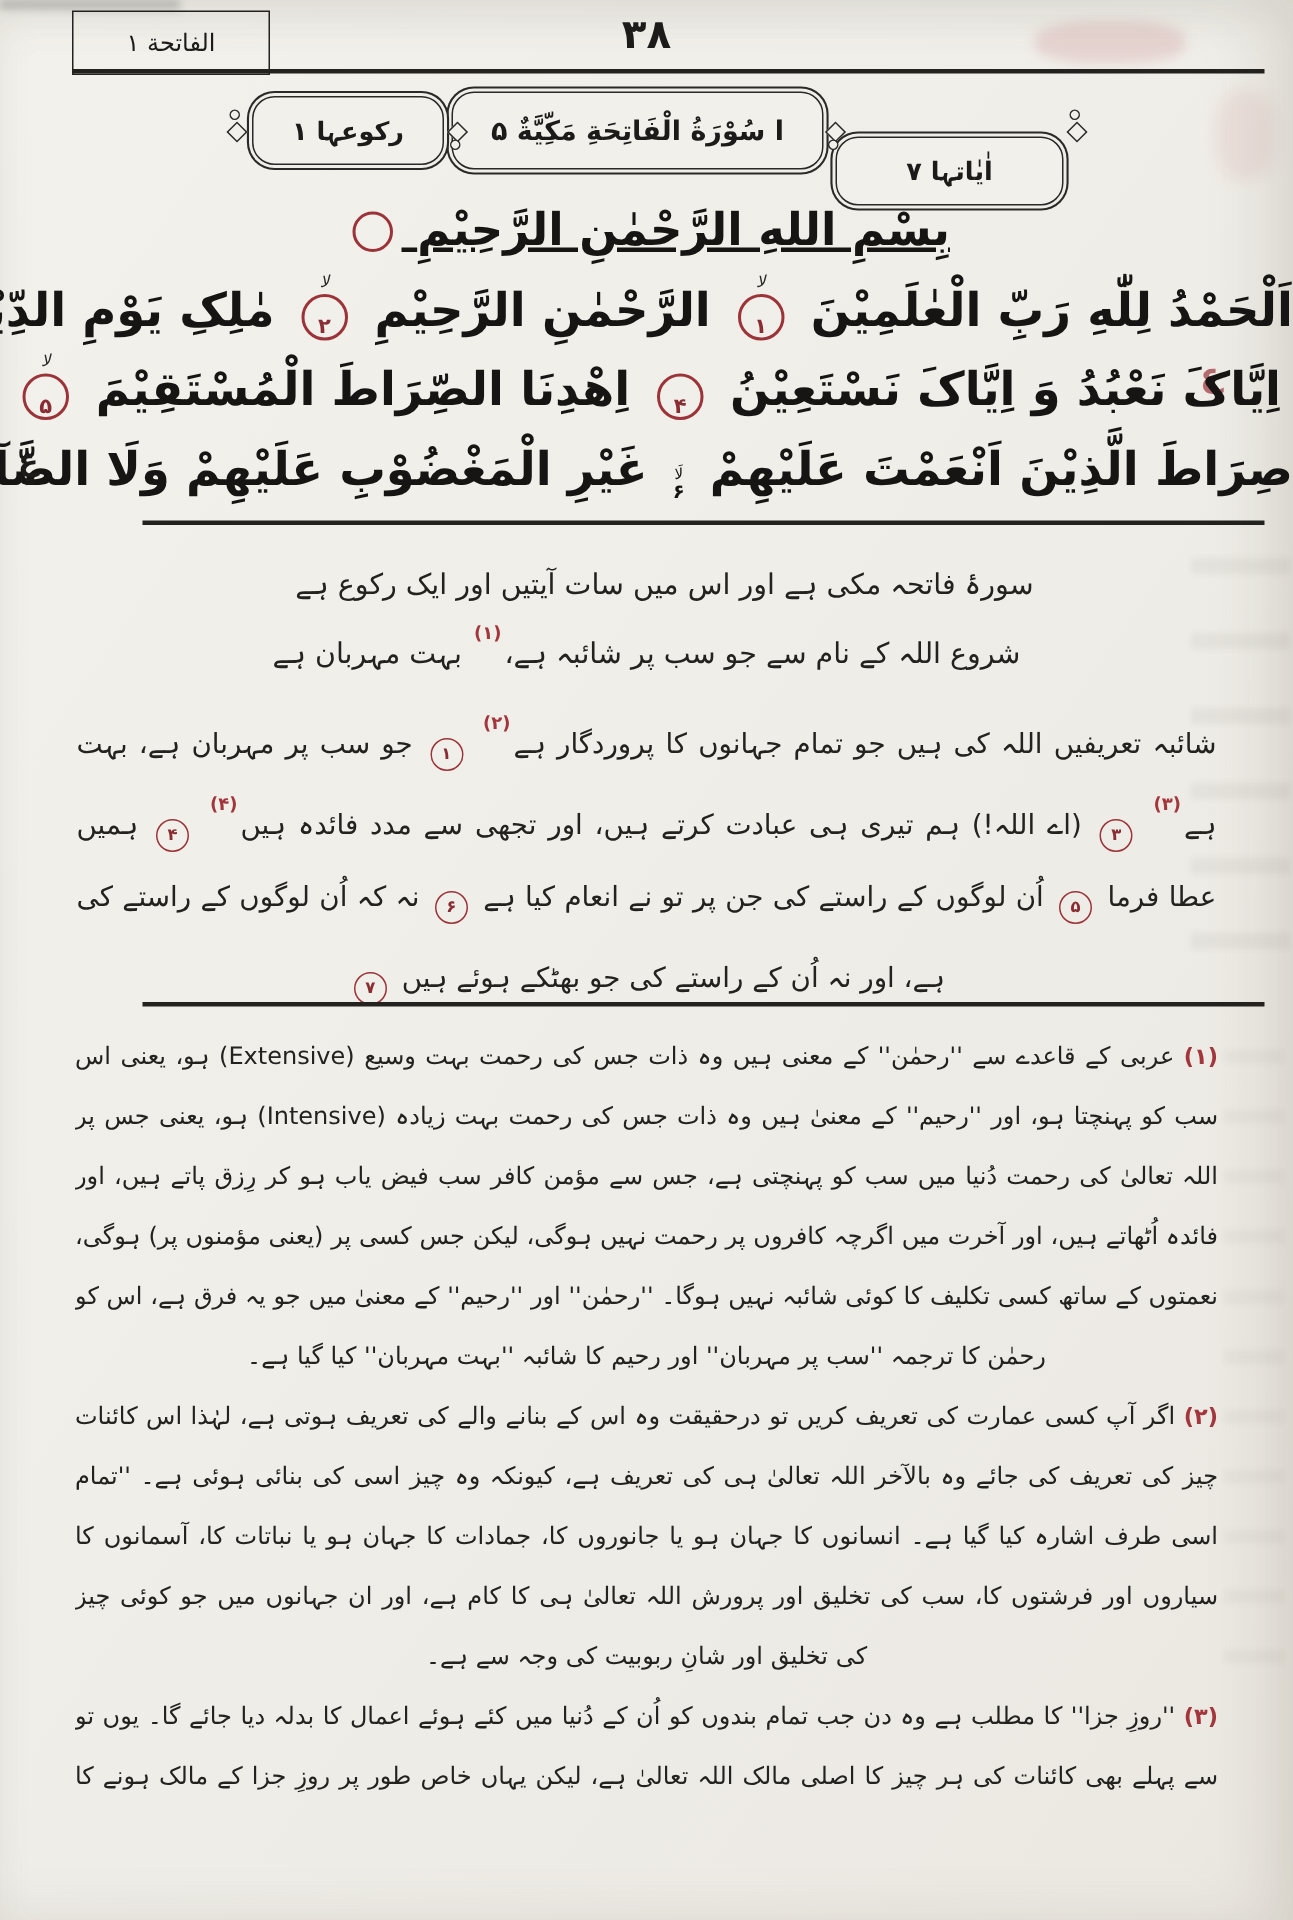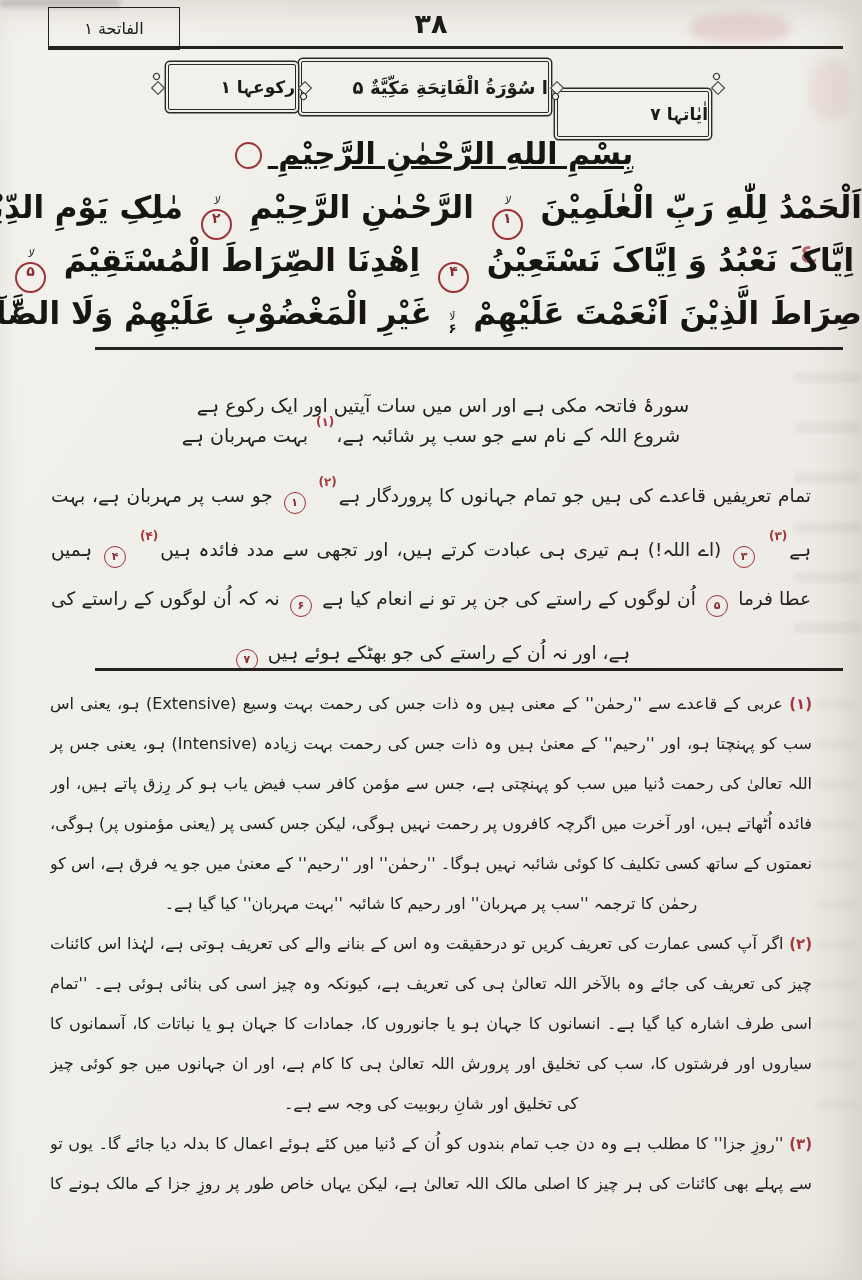--- a/index.html
+++ b/index.html
@@ -15,38 +15,38 @@
     border:1.6px solid #23221f; display:flex; align-items:center; justify-content:center;
     font-size:16px; letter-spacing:.5px;
   }
   .pagenum{
     position:absolute; left:0; right:0; top:8px; text-align:center;
     font-size:27px; font-weight:bold;
   }
   .toprule{position:absolute; left:48px; top:46px; width:795px; height:3px; background:#23221f;}
   
   .cart{
-    position:absolute; border:1.6px solid #2a2927; border-radius:2px;
+    position:absolute; border:1.6px solid #2a2927; border-radius:15px;
     box-shadow:0 0 0 2px #f0eee9, 0 0 0 3.4px #2a2927;
-    display:flex; align-items:center; justify-content:flex-start;
+    display:flex; align-items:center; justify-content:center;
     font-size:17px; font-weight:bold; background:#f2f0eb;
   }
   .orn{position:absolute; width:14px; height:14px;}
   .orn:before,.orn:after{content:""; position:absolute; left:3px; top:3px; width:8px; height:8px;
     border:1.4px solid #2a2927; transform:rotate(45deg); background:#f2f0eb;}
   .orn:after{left:3px; top:-7px; width:5px; height:5px; border-radius:50%;}
   .orn2:after{top:13px;}
   
   .qline{
     position:absolute; left:0; right:0; text-align:center; white-space:nowrap;
     font-weight:bold; font-size:31px; direction:rtl; color:#161513;
   }
   .vc{
     display:inline-flex; position:relative; width:27px; height:27px; border:2px solid #9b3338;
-    border-radius:50%; align-items:flex-start; justify-content:center; margin:0 7px;
+    border-radius:50%; align-items:flex-end; justify-content:center; margin:0 7px;
     vertical-align:-5px; background:transparent;
   }
   .vc b{font-size:14px; color:#8a2d32; font-weight:bold; line-height:1;}
   .vc .stop{
     position:absolute; top:-16px; left:50%; transform:translateX(-50%);
     font-size:11px; font-weight:normal; color:#2a2927; line-height:1;
   }
   .vc.empty{width:23px; height:23px; margin:0 6px;}
   .m6{display:inline-flex; flex-direction:column; align-items:center; margin:0 6px;
       vertical-align:4px; line-height:1;}
@@ -155,31 +155,31 @@
         <b>۶</b>
       </span>
     <span>غَیْرِ الْمَغْضُوْبِ عَلَیْھِمْ وَلَا الضَّآلِّیْنَ</span>
     
   </div>
 
   <div class="rukumark">عٍ</div>
 
   <div class="rule" style="left:95px; top:347px; width:748px;"></div>
 
-  <div class="uline" style="top:394px;margin-left:24px;">
+  <div class="uline" style="top:378px;margin-left:24px;">
     <span>سورۂ فاتحہ مکی ہے اور اس میں سات آیتیں اور ایک رکوع ہے</span>
   </div>
   <div class="uline" style="top:424px;">
     <span>شروع اللہ کے نام سے جو سب پر شائبہ ہے،</span><sup class="fnm">(۱)</sup>
     <span>بہت مہربان ہے</span>
   </div>
 
   <div class="tpara">
     <div class="tline">
-      <span>تمام تعریفیں قاعدے کی ہیں جو تمام جہانوں کا پروردگار ہے</span><sup class="fnm">(۲)</sup>
+      <span>شائبہ تعریفیں اللہ کی ہیں جو تمام جہانوں کا پروردگار ہے</span><sup class="fnm">(۲)</sup>
       <span class="vc2">
           <b>۱</b>
         </span>
       <span>جو سب پر مہربان ہے، بہت مہربان ہے</span>
       
       
     </div>
     <div class="tline">
       <span>ہے</span><sup class="fnm">(۳)</sup>
       <span class="vc2">

